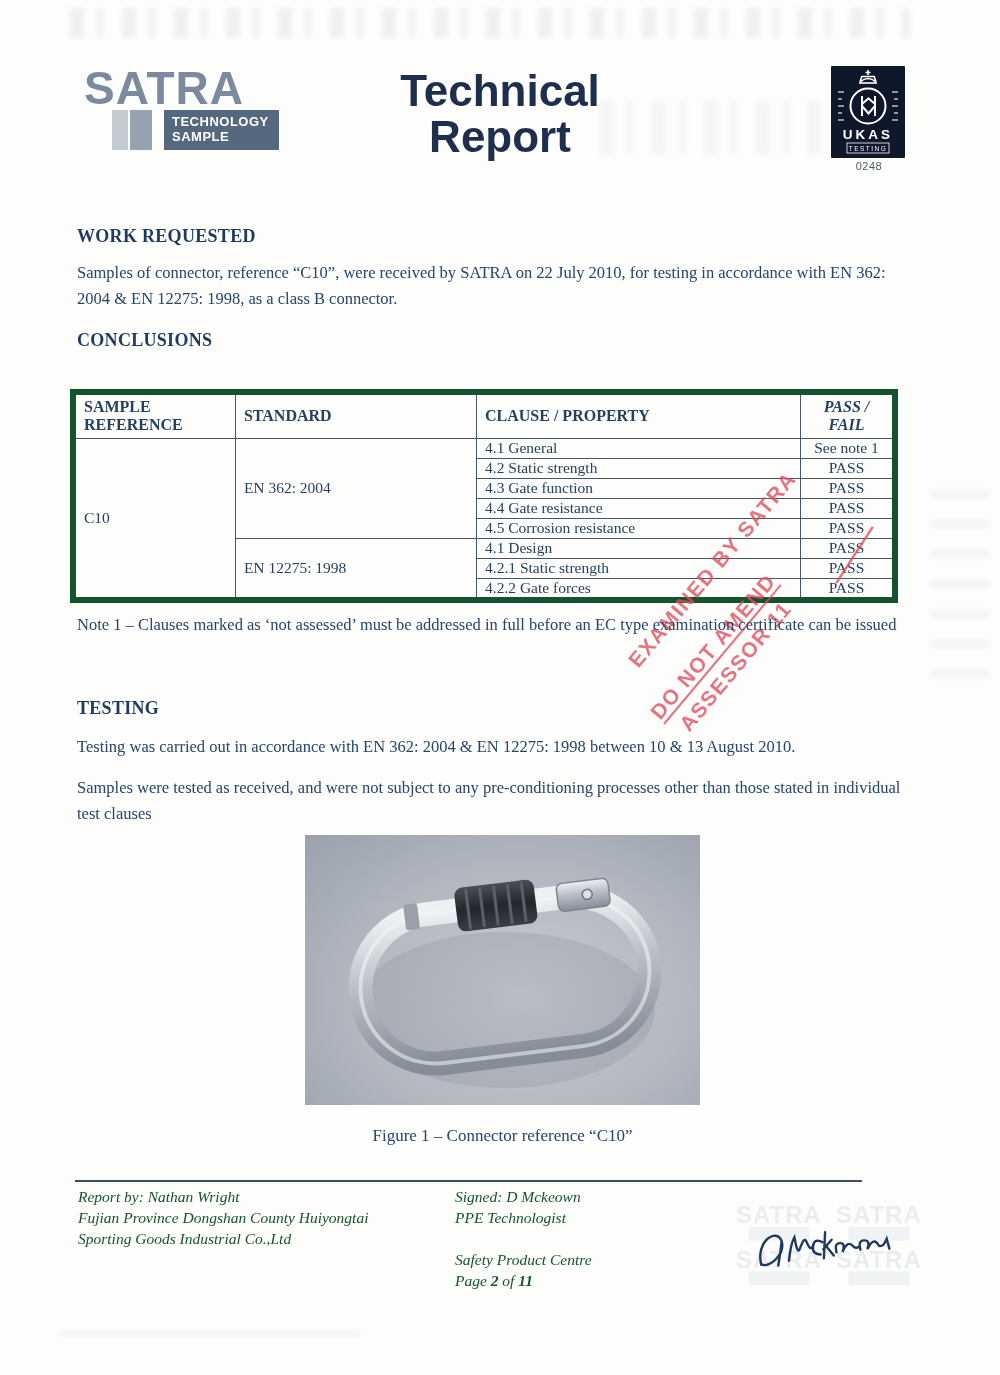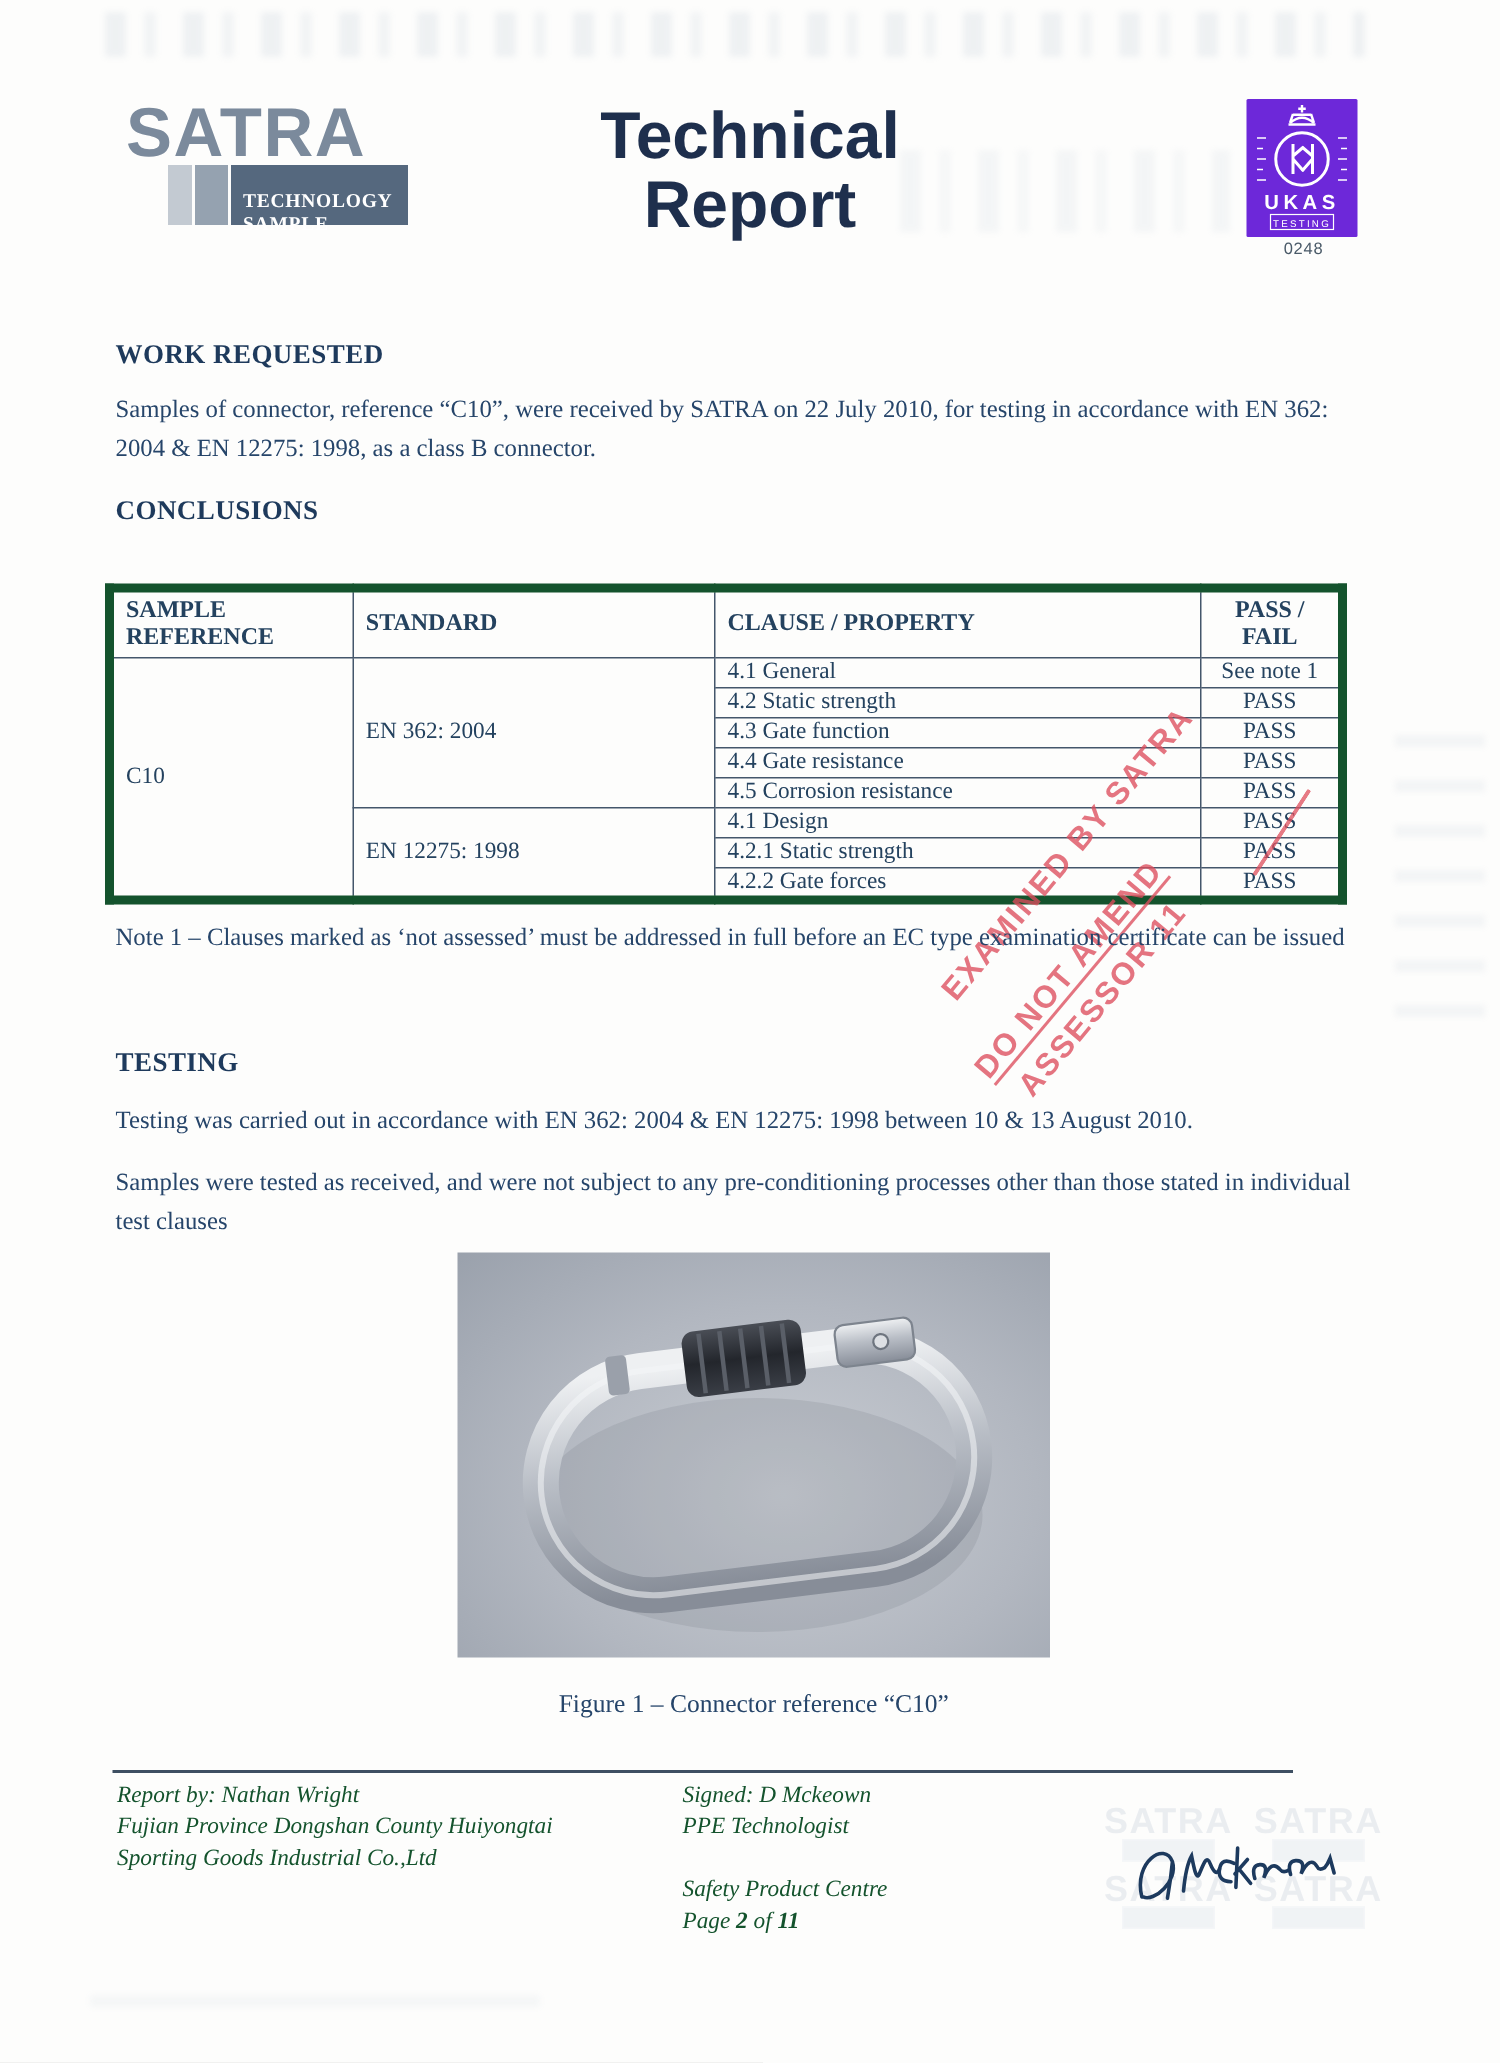--- a/index.html
+++ b/index.html
@@ -19,29 +19,29 @@
 
   
   .header { position:absolute; top:62px; left:0; width:100%; height:150px; }
 
   .satra-logo { position:absolute; left:84px; top:6px; width:200px; }
   .satra-word { font-family:"Liberation Sans", sans-serif; font-weight:700;
     font-size:46px; letter-spacing:1px; color:#7b8a9c; line-height:40px; }
   .satra-box-row { display:flex; margin-top:2px; margin-left:28px; height:40px; }
   .satra-block1 { width:16px; background:#c3cad2; }
   .satra-block2 { width:22px; background:#95a2b0; margin-left:2px; }
-  .satra-box { background:#55687e; color:#ffffff; padding:16px 10px 3px 8px; margin-left:2px;
-    font-family:Liberation Serif, serif; font-weight:700; font-size:13px; line-height:15px; letter-spacing:.5px; }
+  .satra-box { background:#55687e; color:#ffffff; padding:4px 10px 3px 8px; margin-left:12px;
+    font-family:Liberation Sans, sans-serif; font-weight:700; font-size:13px; line-height:15px; letter-spacing:.5px; }
 
   .doc-title { position:absolute; left:0; width:100%; top:6px; text-align:center;
     font-family:"Liberation Sans", sans-serif; font-weight:700; font-size:44px;
     line-height:46px; color:#1e2f4d; }
 
   .ukas { position:absolute; left:831px; top:4px; width:76px; text-align:center; }
-  .ukas-badge { width:74px; height:92px; background:#6d28d9; border-radius:1px;
+  .ukas-badge { width:74px; height:92px; background:#0f172a; border-radius:1px;
     position:relative; color:#fff; }
   .ukas-num { font-family:"Liberation Sans", sans-serif; font-size:11px; color:#4a5a68; margin-top:2px; letter-spacing:.5px;}
 
   
   .h-sec { position:absolute; left:77px; font-weight:700; font-size:18px; letter-spacing:.3px; color:#1e3a5c; }
   .body-text { position:absolute; left:77px; width:832px; font-size:16.5px; line-height:26px; color:#26456a; }
 
   
   table.conc { position:absolute; left:70px; top:389px; width:828px;
     border-collapse:collapse; font-size:16px; color:#24425f;
@@ -161,21 +161,21 @@
         <col class="c-ref">
         <col class="c-std">
         <col class="c-cla">
         <col class="c-res">
       </colgroup>
     <thead>
       <tr>
         <th>SAMPLE REFERENCE</th>
         <th>STANDARD</th>
         <th>CLAUSE / PROPERTY</th>
-        <th class="center" style="width:95px;">PASS / FAIL</th>
+        <th class="center" style="width:95px;font-style:italic;">PASS / FAIL</th>
       </tr>
     </thead>
     <tbody>
       <tr>
         <td rowspan="8">C10</td>
         <td rowspan="5">EN 362: 2004</td>
         <td>4.1 General</td>
         <td class="res">See note 1</td>
       </tr>
       <tr>

